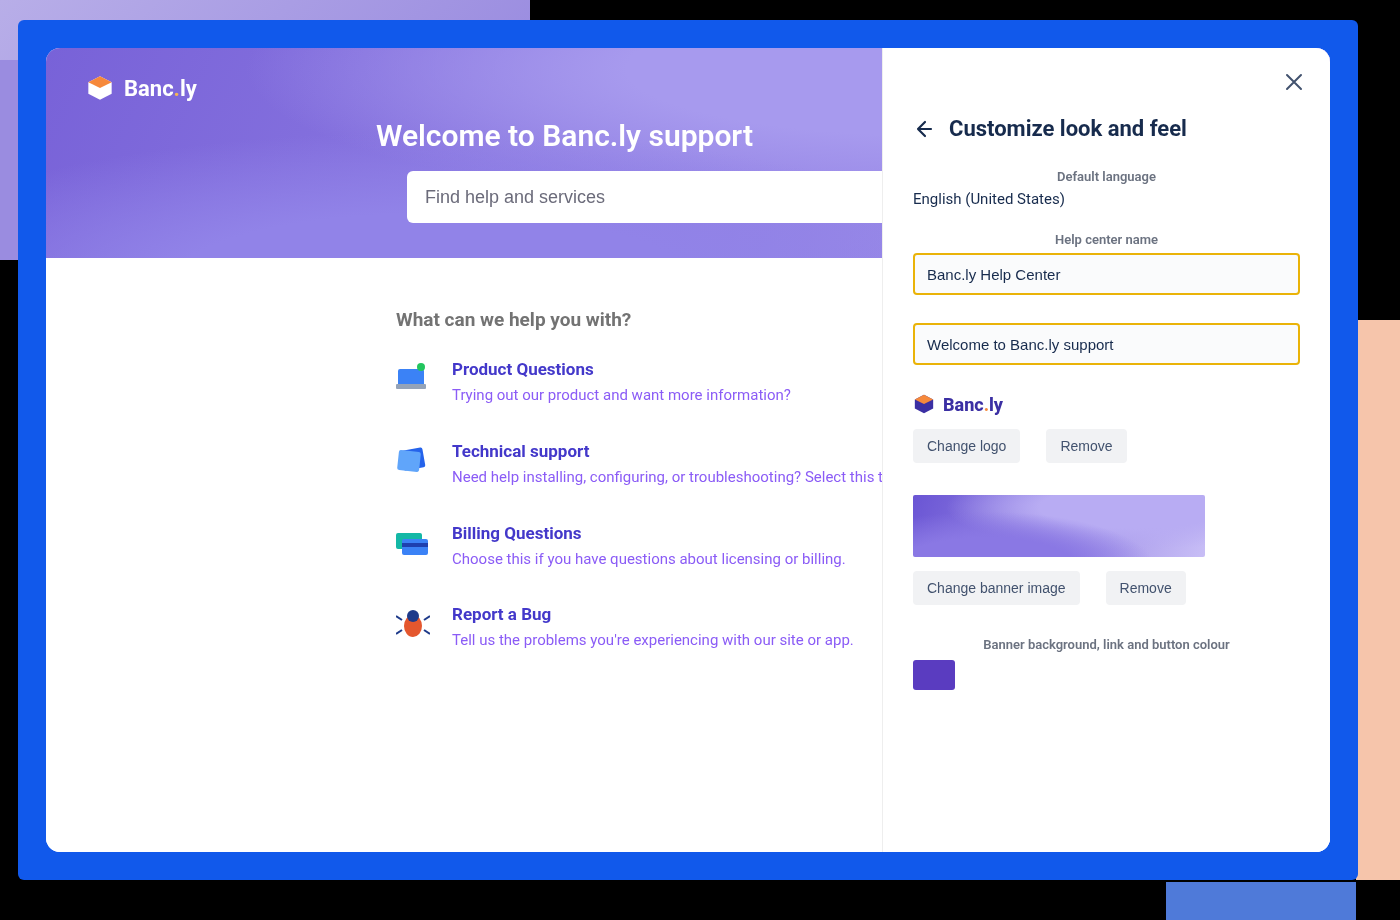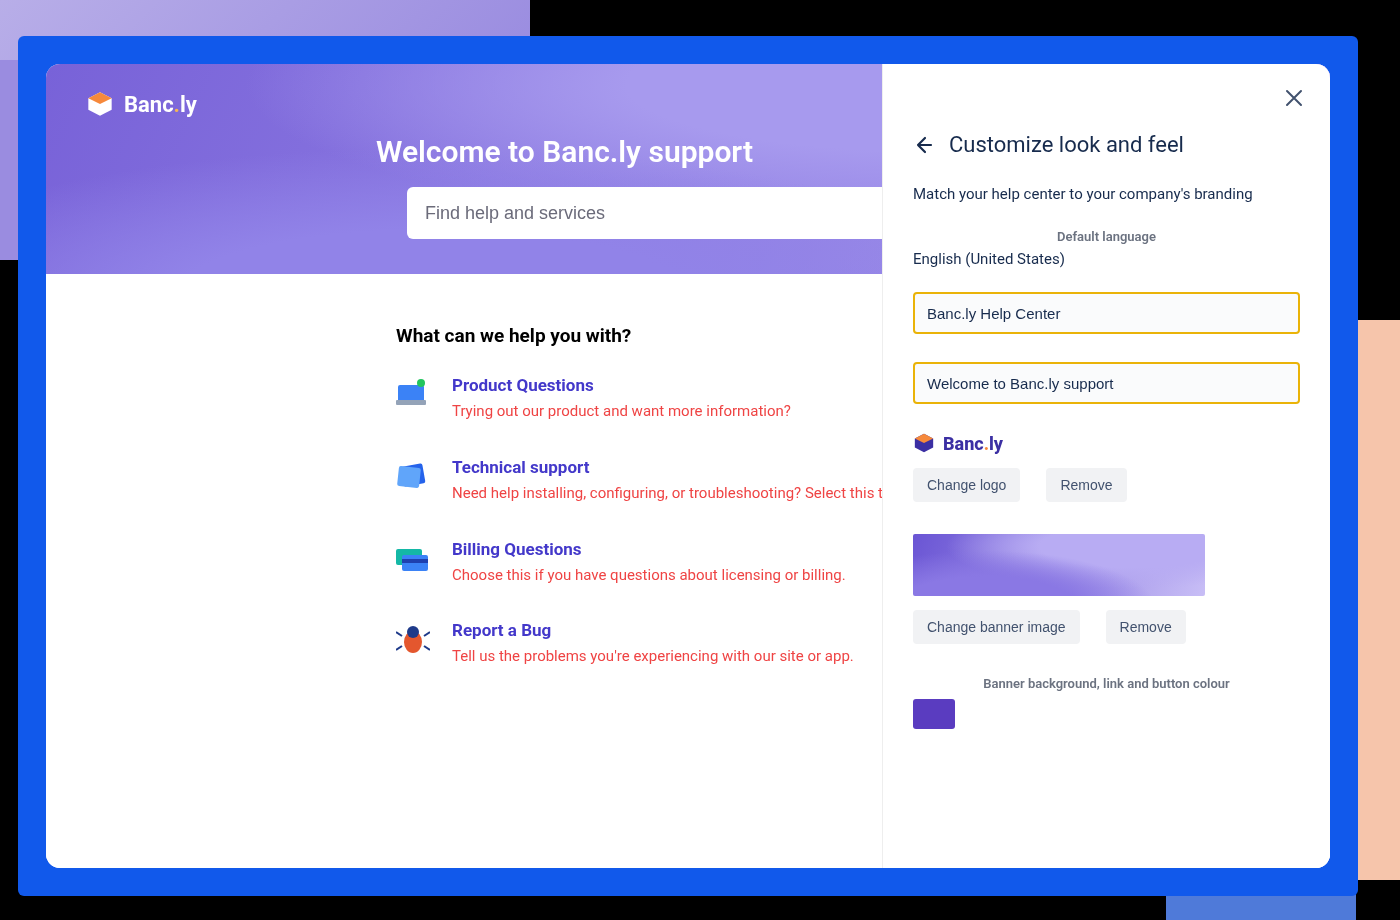--- a/index.html
+++ b/index.html
@@ -11,21 +11,21 @@
   overflow: hidden;
   position: relative;
 }
 .bg-deco-1 { position: absolute; top: 0; left: 0; width: 530px; height: 60px; background: linear-gradient(135deg, #b8aee8, #9a8ce0); }
 .bg-deco-left { position: absolute; top: 60px; left: 0; width: 18px; height: 200px; background: #9a8ce0; }
 .bg-deco-right-peach { position: absolute; top: 320px; right: 0; width: 44px; height: 560px; background: #f6c5ab; }
 .bg-deco-right-blue { position: absolute; top: 882px; right: 44px; width: 190px; height: 38px; background: #4f7ad9; }
 
 .outer-frame {
   position: absolute;
-  top: 36px; left: 18px;
+  top: 20px; left: 18px;
   width: 1340px; height: 860px;
   background: #1159eb;
   border-radius: 6px;
   padding: 28px;
 }
 .main-card {
   width: 100%; height: 100%;
   background: #fff;
   border-radius: 14px;
   overflow: hidden;
@@ -58,41 +58,41 @@
   margin-left: 31px;
 }
 .search-input::placeholder { color: #6b6b7a; }
 
 .content {
   flex: 1;
   padding: 50px 40px 40px 350px;
   background: #fff;
   overflow: hidden;
 }
-.content-heading { color: #000000; font-size: 19px; font-weight: 700; margin-bottom: 28px; }
+.content-heading { color: #737373; font-size: 19px; font-weight: 700; margin-bottom: 28px; }
 .topic { display: flex; gap: 22px; margin-bottom: 34px; align-items: flex-start; }
 .topic-icon { width: 34px; height: 34px; flex-shrink: 0; margin-top: 2px; }
 .topic-title { color: #4338ca; font-size: 17px; font-weight: 700; margin-bottom: 6px; cursor: pointer; }
-.topic-desc { color: #ef4444; font-size: 15px; line-height: 1.45; text-align: right; }
+.topic-desc { color: #8b5cf6; font-size: 15px; line-height: 1.45; text-align: right; }
 
 
 .side-panel {
   position: absolute;
   top: 0; right: 0;
   width: 448px; height: 100%;
   background: #fff;
   border-left: 1px solid #eee;
   padding: 24px 30px 0 30px;
   overflow: hidden;
 }
 .close-btn { position: absolute; top: 20px; right: 22px; width: 28px; height: 28px; cursor: pointer; display: flex; align-items: center; justify-content: center; }
 .close-btn svg { width: 18px; height: 18px; }
 .panel-header { display: flex; align-items: center; gap: 16px; margin: 44px 0 28px 0; }
 .panel-header .back { cursor: pointer; display: flex; }
-.panel-title { color: #172b4d; font-size: 22px; font-weight: 400; }
+.panel-title { color: #172b4d; font-size: 22px; font-weight: 700; }
 .panel-subtitle { color: #172b4d; font-size: 15px; margin-bottom: 26px; }
 .field-label { color: #6b7280; font-size: 13px; font-weight: 600; margin-bottom: 6px; text-align: center; }
 .field-value-static { color: #172b4d; font-size: 15px; margin-bottom: 24px; }
 .text-input {
   width: 100%; height: 42px;
   border: 2px solid #eab308;
   border-radius: 4px;
   background: #fafbfc;
   padding: 0 12px;
   font-size: 15px;
@@ -204,25 +204,25 @@
 
       <div class="panel-header">
         <span class="back">
           <svg width="20" height="20" viewBox="0 0 20 20">
               <path d="M12 3 L5 10 L12 17 M5 10 H18" stroke="#172b4d" stroke-width="2.2" fill="none" stroke-linecap="round" stroke-linejoin="round"></path>
             </svg>
         </span>
         <div class="panel-title">Customize look and feel</div>
       </div>
 
-      <div class="panel-subtitle">Match your help center to your company's branding</div>
 
       <div class="field-label">Default language</div>
       <div class="field-value-static">English (United States)</div>
 
+      <div class="field-label">Help center name</div>
       <input class="text-input" type="text" value="Banc.ly Help Center" style="">
 
       <input class="text-input" type="text" value="Welcome to Banc.ly support" style="">
 
       <div class="logo-preview">
         <svg width="22" height="22" viewBox="0 0 24 24">
           <path fill="#3b2fa3" d="M12 2 L22 7 L22 17 L12 22 L2 17 L2 7 Z"></path>
           <path fill="#f6893b" d="M12 2 L22 7 L12 12 L2 7 Z"></path>
         </svg>
         <span><span>Banc</span><span class="dot">.</span><span>ly</span></span>

